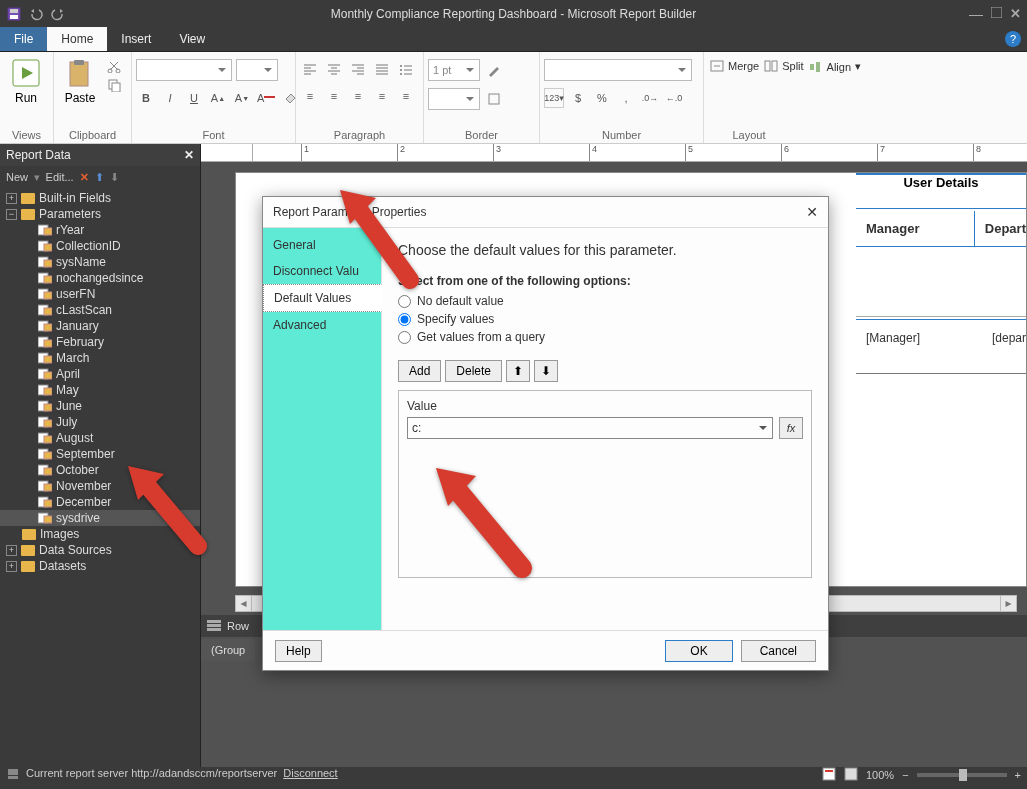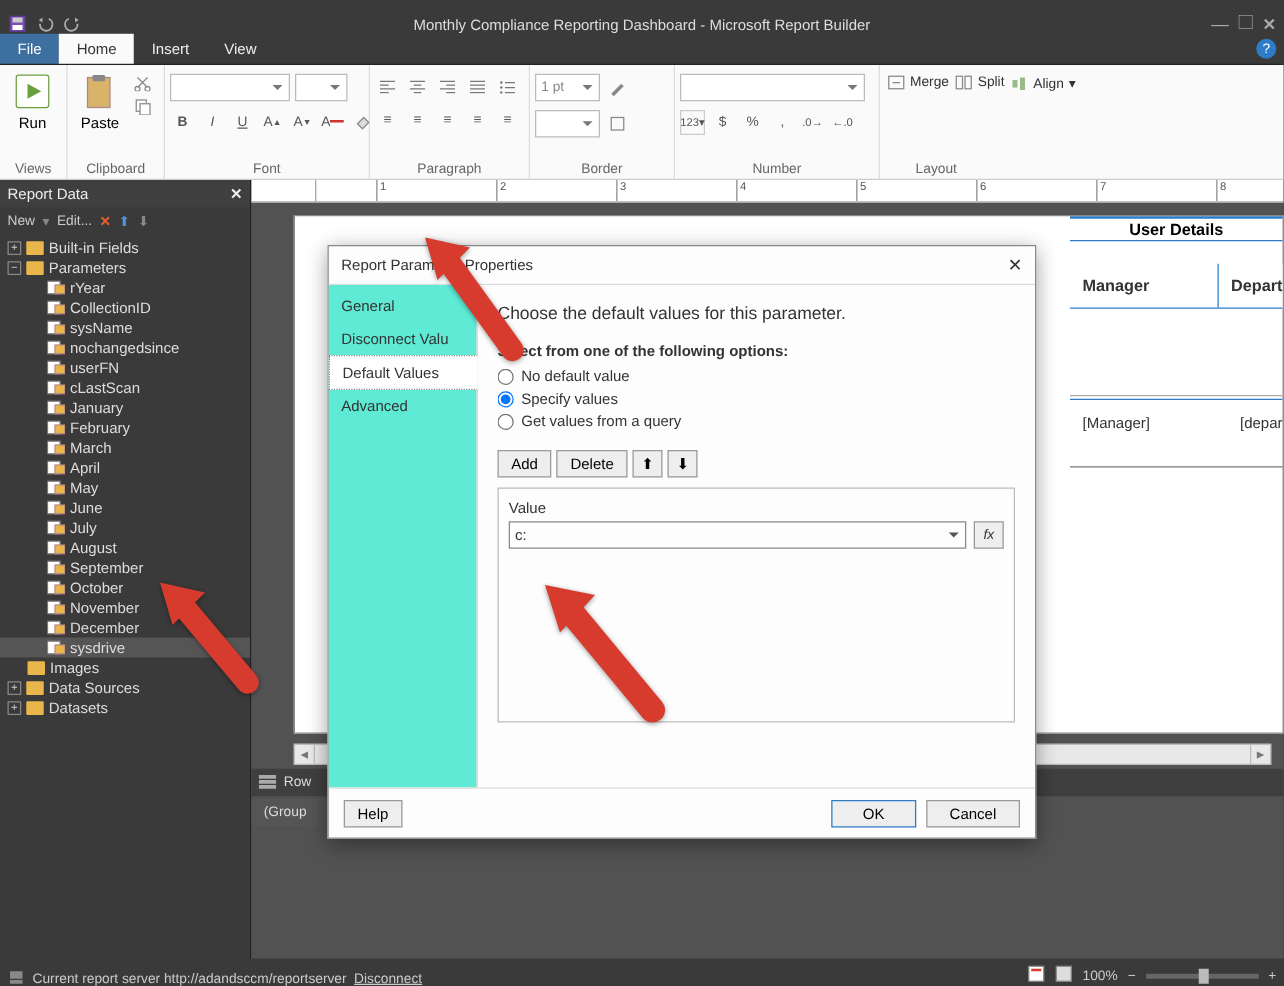--- a/index.html
+++ b/index.html
@@ -1,17 +1,17 @@
 <!DOCTYPE html>
 <html><head>
 <meta charset="utf-8">
 <style>
 * { box-sizing: border-box; margin: 0; padding: 0; }
 body { font-family: "Segoe UI", Tahoma, sans-serif; font-size: 12px; background: #3a3a3a; width: 1027px; height: 789px; overflow: hidden; position: relative; }
-.titlebar { height: 27px; background: #3a3a3a; display: flex; align-items: flex-end; color: #ddd; position: relative; }
+.titlebar { height: 27px; background: #3a3a3a; display: flex; align-items: center; color: #ddd; position: relative; }
 .titlebar-left { display: flex; align-items: center; gap: 6px; padding-left: 6px; }
 .titlebar-title { position: absolute; left: 50%; transform: translateX(-50%); font-size: 12px; }
 .titlebar-right { position: absolute; right: 6px; display: flex; gap: 8px; align-items: center; }
 .qat-icon { width: 16px; height: 16px; display: flex; align-items: center; justify-content: center; }
 .menubar { height: 25px; background: #3a3a3a; display: flex; align-items: stretch; border-bottom: 1px solid #222; position: relative; }
 .menu-tab { padding: 4px 14px; color: #eee; cursor: pointer; display: flex; align-items: center; }
 .menu-tab.file { background: #3d6fa0; color: #fff; }
 .menu-tab.active { background: #fafafa; color: #333; }
 .help-icon { position: absolute; right: 6px; top: 4px; width: 16px; height: 16px; background: #2c7cc7; border-radius: 50%; color: #fff; font-size: 11px; text-align: center; line-height: 16px; }
 .ribbon { height: 92px; background: #fafafa; display: flex; border-bottom: 1px solid #ccc; }
@@ -66,27 +66,27 @@
 .btn.primary { border: 1px solid #2c7cc7; padding: 3px 24px; }
 .toolbar-row { display: flex; gap: 4px; margin: 16px 0 8px 0; }
 .value-box { border: 1px solid #bbb; padding: 8px; }
 .value-label { font-size: 12px; margin-bottom: 4px; }
 .value-input-row { display: flex; gap: 6px; }
 .value-combo { flex: 1; height: 22px; border: 1px solid #888; padding: 0 18px 0 4px; position: relative; font-size: 12px; display: flex; align-items: center; }
 .value-combo::after { content: ""; position: absolute; right: 5px; top: 8px; border: 4px solid transparent; border-top-color: #555; }
 .fx-btn { width: 24px; height: 22px; border: 1px solid #999; background: #eee; display: flex; align-items: center; justify-content: center; font-style: italic; font-size: 11px; cursor: pointer; }
 .dialog-footer { height: 40px; border-top: 1px solid #ddd; display: flex; align-items: center; padding: 0 12px; }
 .dialog-footer .spacer { flex: 1; }
-.statusbar { position: absolute; bottom: 0; left: 0; right: 0; height: 22px; background: #3a3a3a; color: #ccc; display: flex; align-items: flex-end; padding: 0 6px; font-size: 11px; gap: 6px; }
+.statusbar { position: absolute; bottom: 0; left: 0; right: 0; height: 22px; background: #3a3a3a; color: #ccc; display: flex; align-items: flex-start; padding: 0 6px; font-size: 11px; gap: 6px; }
 .statusbar .right { margin-left: auto; display: flex; align-items: center; gap: 8px; }
 .zoom-track { width: 90px; height: 4px; background: #666; position: relative; }
 .zoom-thumb { position: absolute; left: 42px; top: -4px; width: 8px; height: 12px; background: #bbb; }
 .arrow { position: absolute; z-index: 200; }
 .arrow svg { filter: drop-shadow(0 1px 2px rgba(0,0,0,0.4)); }
-.user-details-title { position: absolute; top: 0; left: 620px; right: 0; height: 20px; border-top: 2px solid #2c7cc7; border-bottom: 1px solid #2c7cc7; display: flex; align-items: center; justify-content: center; font-weight: bold; font-size: 13px; }
+.user-details-title { position: absolute; top: 0; left: 620px; right: 0; height: 36px; border-top: 2px solid #2c7cc7; border-bottom: 1px solid #2c7cc7; display: flex; justify-content: center; font-weight: bold; font-size: 13px; }
 </style>
 </head>
 <body>
 
 <div class="titlebar">
   <div class="titlebar-left">
     <span class="qat-icon">
         <svg width="14" height="14">
           <rect x="1" y="1" width="12" height="12" fill="#7a4fb5" stroke="#5a3a90"></rect>
           <rect x="3" y="8" width="8" height="4" fill="#fff"></rect>

